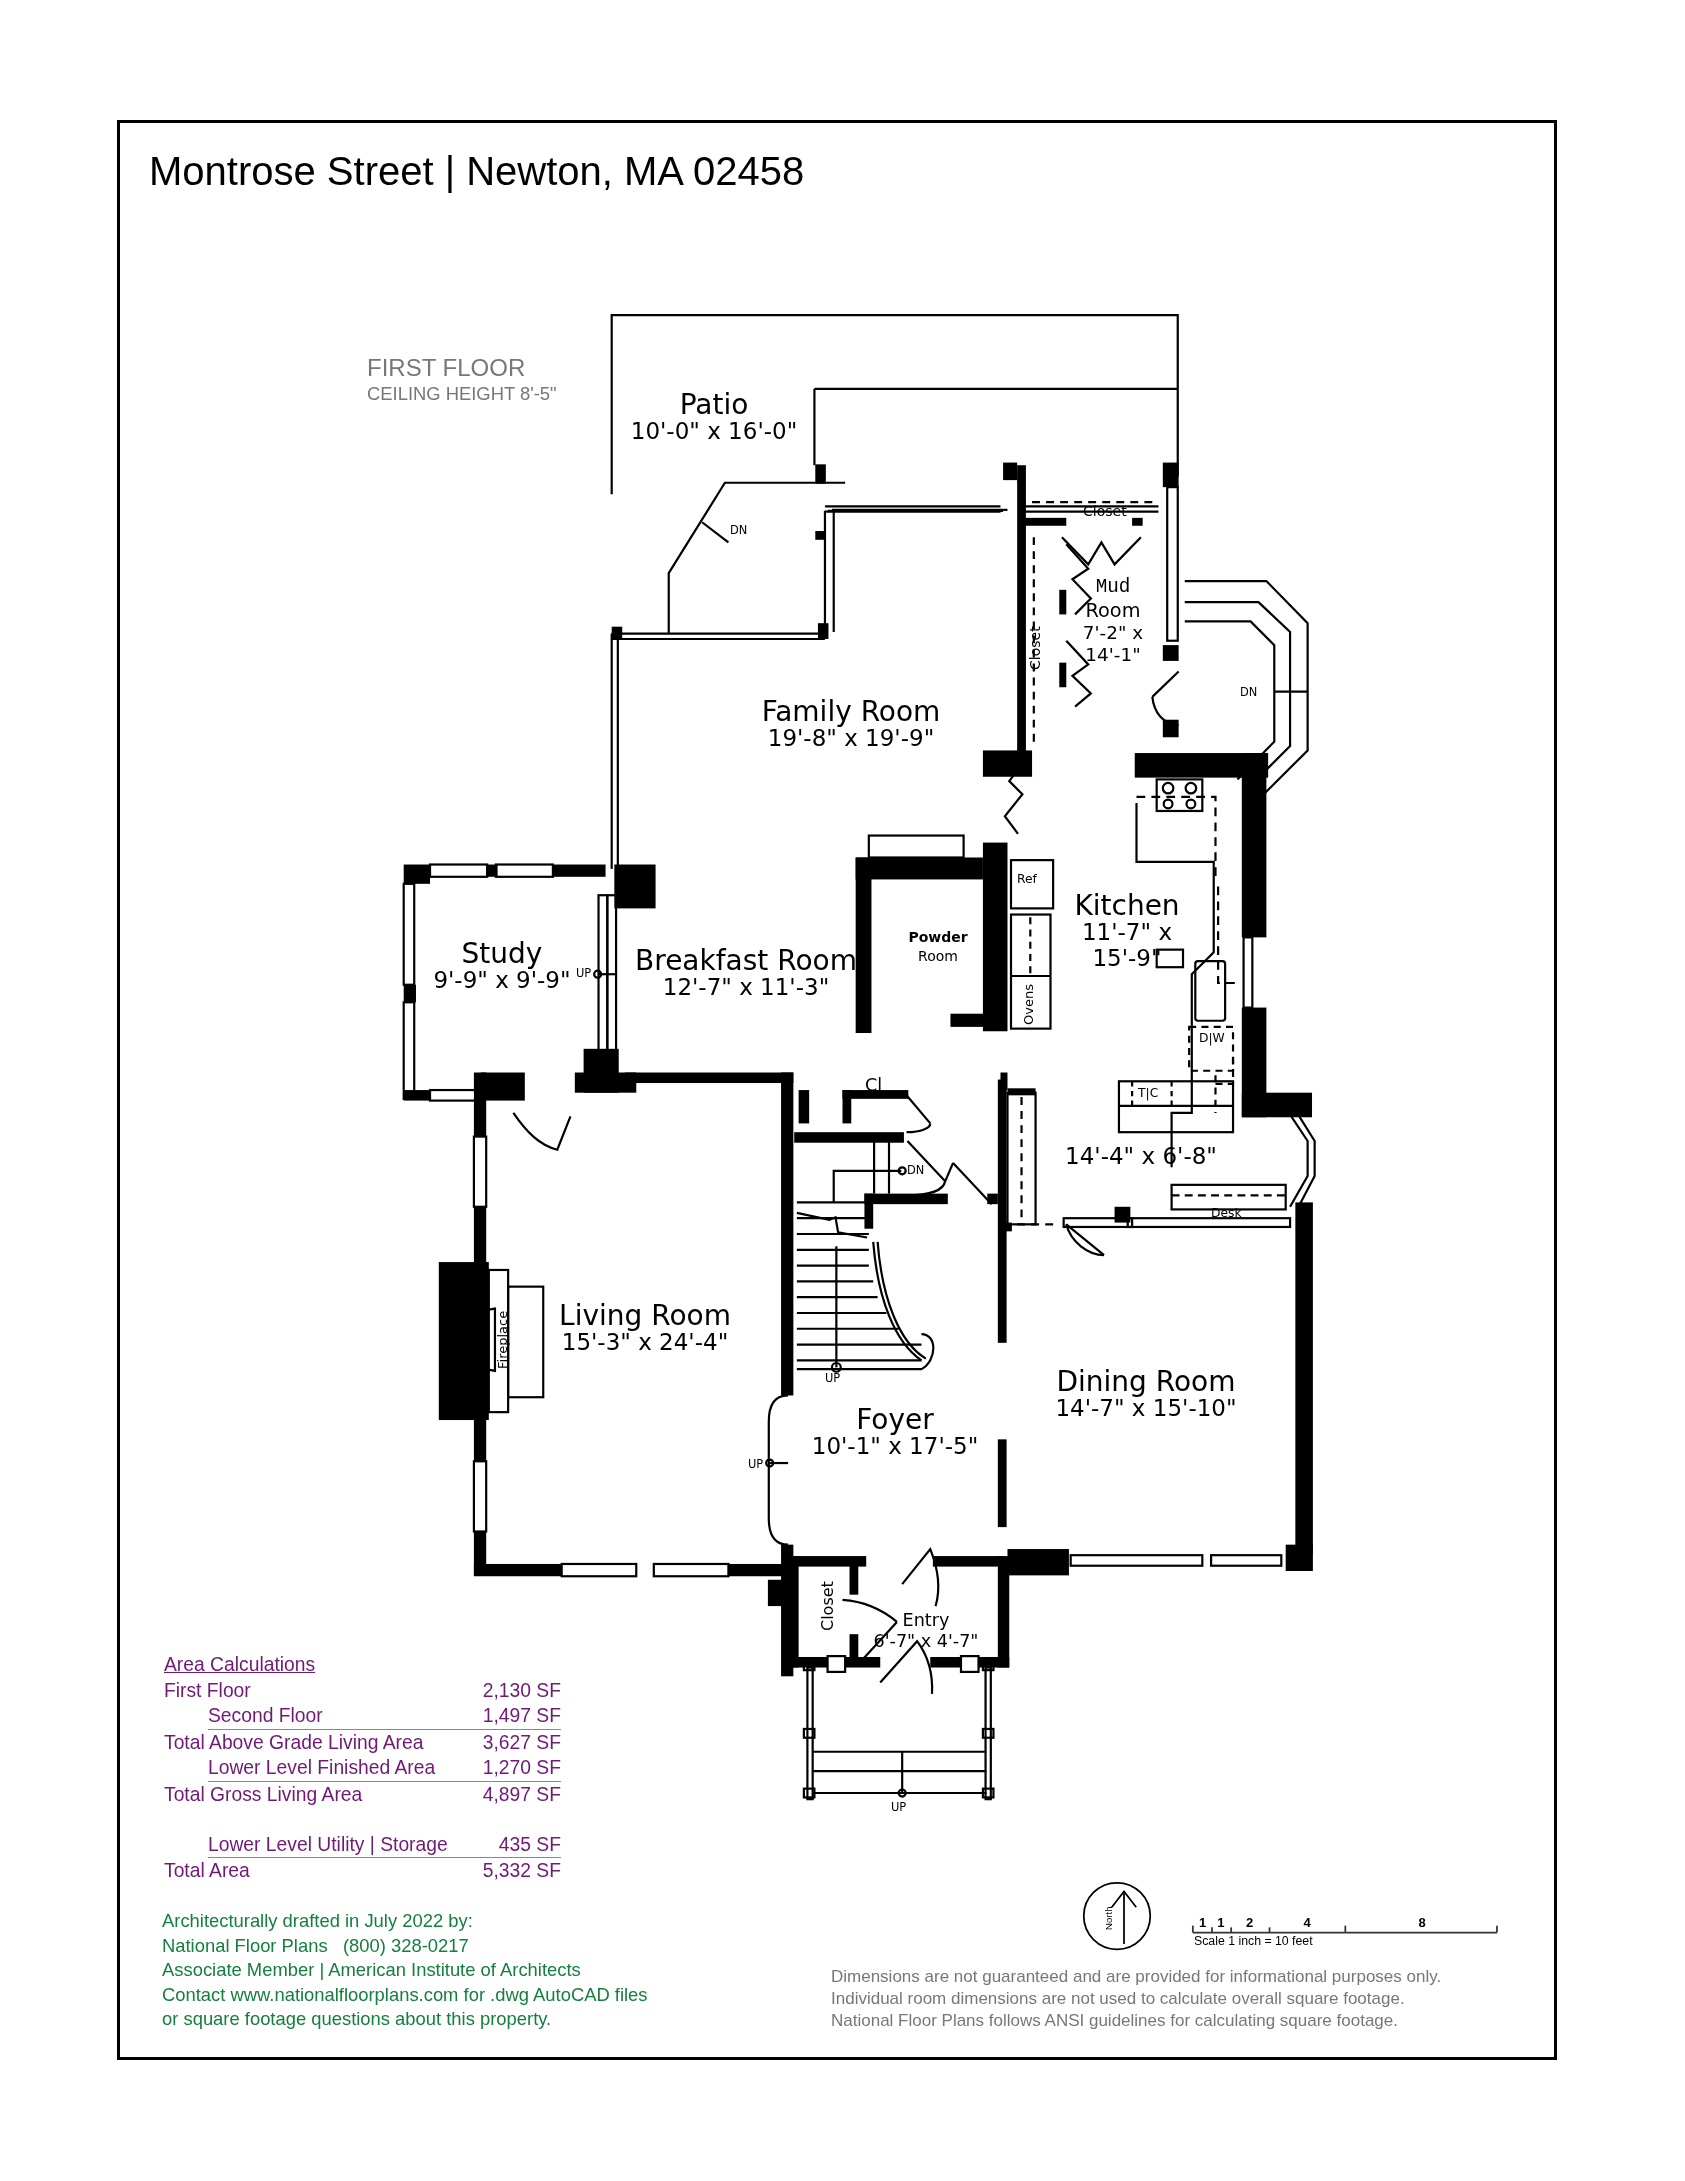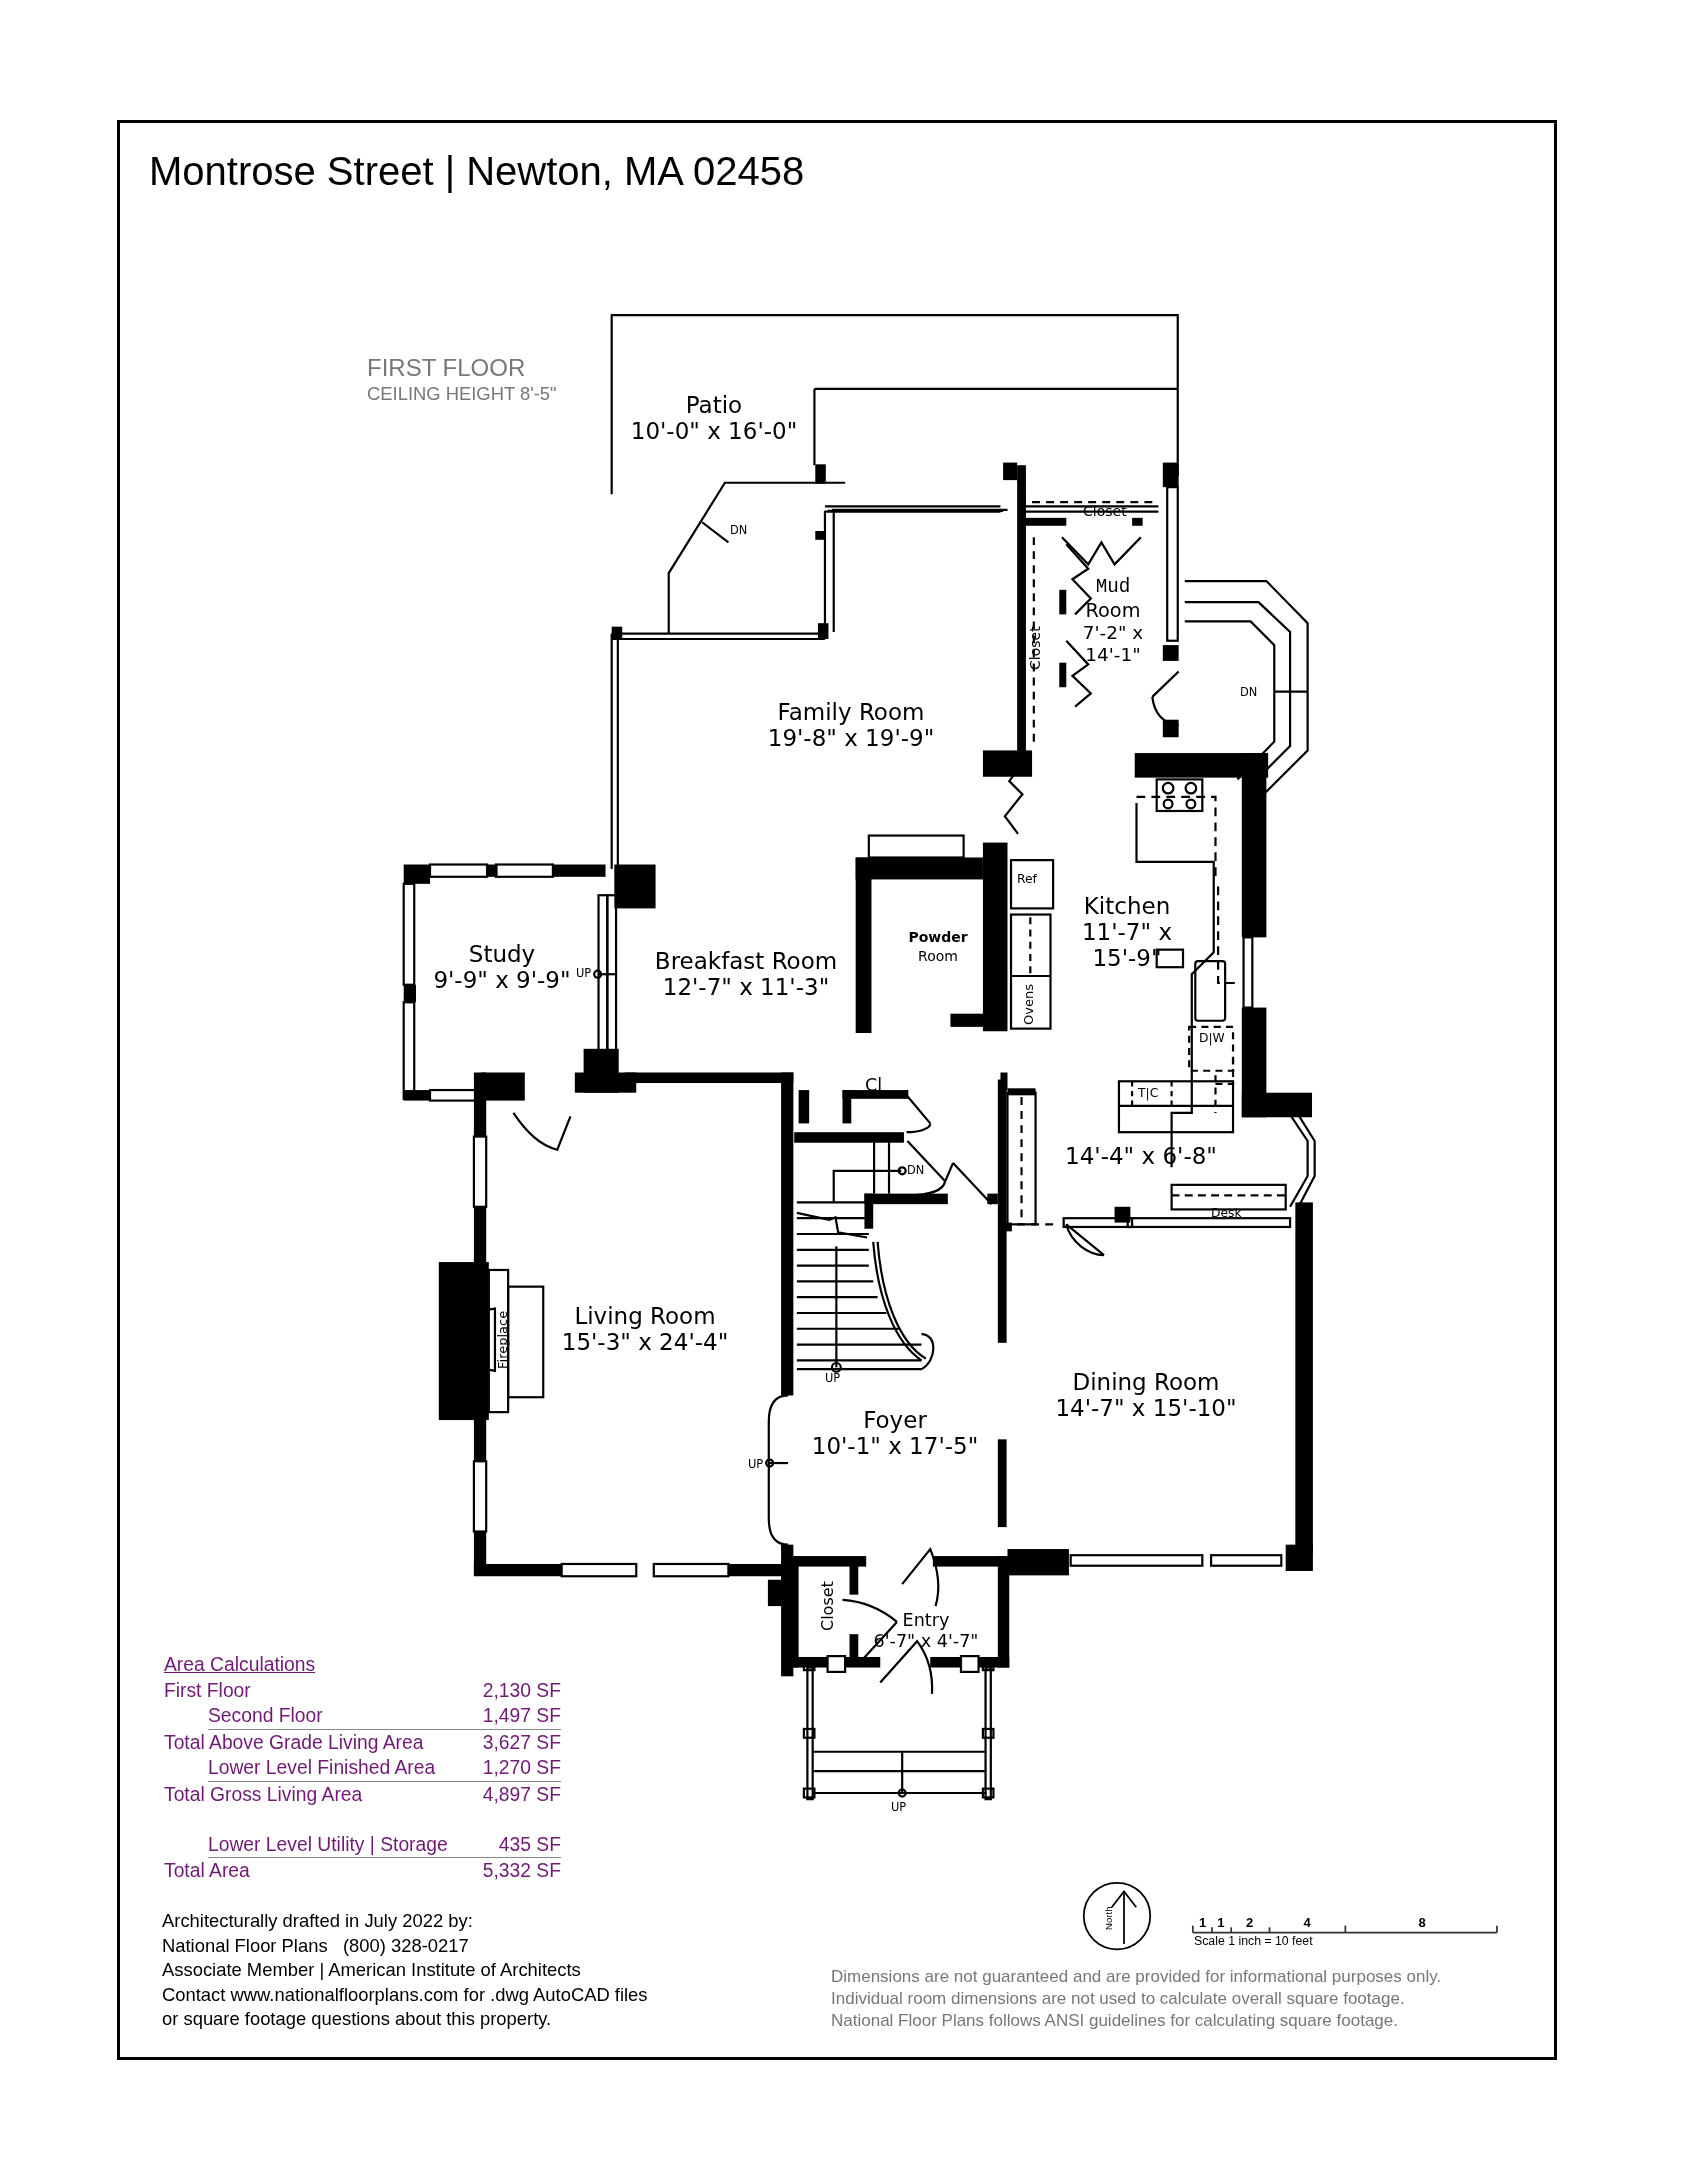--- a/index.html
+++ b/index.html
@@ -3,30 +3,30 @@
 <meta charset="utf-8">
 <style>
   html, body { margin:0; padding:0; background:#ffffff; }
   body { width:1685px; height:2181px; position:relative; font-family:"Liberation Sans", sans-serif; overflow:hidden; }
   #frame { position:absolute; left:117px; top:120px; width:1440px; height:1940px; border:3.5px solid #000; box-sizing:border-box; }
   #title { position:absolute; left:149px; top:149px; font-size:40px; color:#000; font-family:"Liberation Sans", sans-serif; letter-spacing:0px; }
   #floor-label { position:absolute; left:367px; top:355px; color:#777; font-size:24px; line-height:26px; }
   #floor-label .sub { font-size:18.4px; }
   #plan { position:absolute; left:0; top:0; width:1685px; height:2181px; }
   .room-label { position:absolute; text-align:center; color:#000; font-family:"DejaVu Sans", sans-serif; transform:translate(-50%,0); white-space:nowrap; }
-  .room-label .nm { font-size:23px; line-height:26px; }
+  .room-label .nm { font-size:28px; line-height:26px; }
   .room-label .dim { font-size:23px; line-height:26px; }
   .small-label { position:absolute; font-family:"DejaVu Sans", sans-serif; font-size:14px; color:#000; white-space:nowrap; }
   .rot { transform-origin:left top; transform:rotate(-90deg); }
   #area { position:absolute; left:164px; top:1652px; width:397px; color:#701a75; font-size:19.3px; }
   #area .row { display:flex; justify-content:space-between; line-height:25.5px; }
   #area .ul { border-bottom:1.8px solid #888;margin-left:44px; }
   #area .hdr { text-decoration:underline; line-height:25.5px; }
   #area .gap { height:24.6px; }
-  #credit { position:absolute; left:162px; top:1909px; color:#000000; font-size:18.4px; line-height:24.6px; }
+  #credit { position:absolute; left:162px; top:1909px; color:#15803d; font-size:18.4px; line-height:24.6px; }
   #disclaimer { position:absolute; left:831px; top:1966px; color:#777; font-size:17px; line-height:22px; }
   #north { position:absolute; left:1082px; top:1881px; width:70px; height:70px; }
   #scale { position:absolute; left:1189px; top:1896px; width:351px; height:61px; }
   #scale-caption { position:absolute; left:1194px; top:1934px; font-size:12.3px; color:#000; }
 </style>
 </head>
 <body>
 
 <div id="frame"></div>
 

